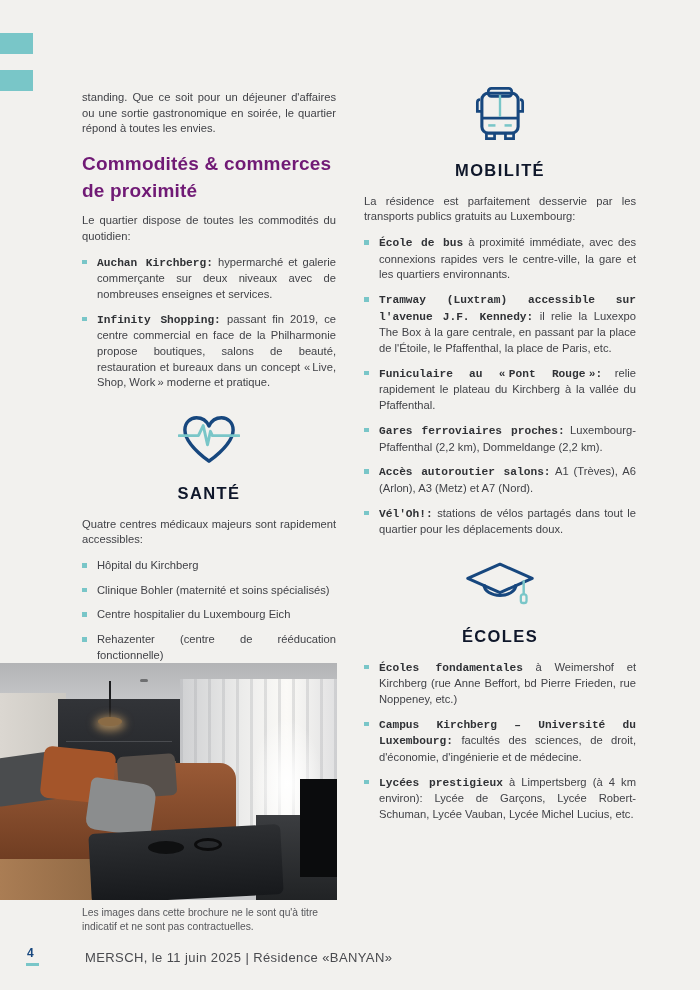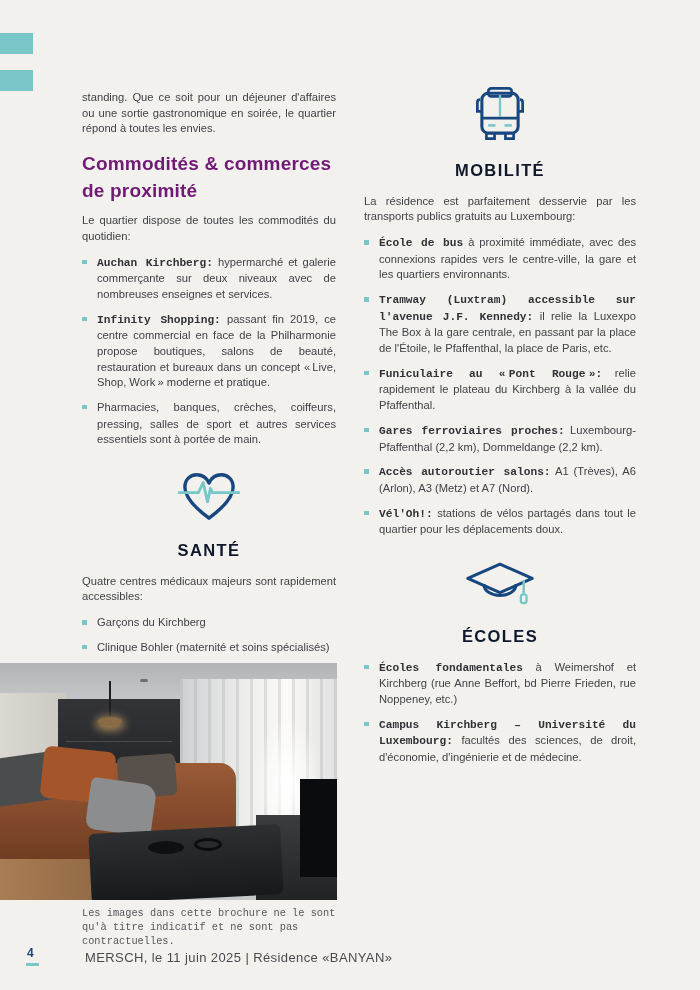--- a/index.html
+++ b/index.html
@@ -92,21 +92,21 @@
   .ph-sideboard { left:256px; top:152px; width:81px; height:85px; background:linear-gradient(#3b3d40,#212325); }
   .ph-tv { left:300px; top:116px; width:37px; height:98px; background:#0b0c0d; }
   .ph-table { left:90px; top:166px; width:192px; height:70px;
     background:linear-gradient(#2d2f32,#17191c); border-radius:6px; transform:rotate(-3deg);
   }
   .ph-bowl { left:148px; top:178px; width:36px; height:13px; background:#0f1011; border-radius:50%; }
   .ph-ring { left:194px; top:175px; width:28px; height:13px; border:3px solid #0c0c0d; border-radius:50%; }
 
   .photo-caption {
     position:absolute; left:82px; top:906px; width:258px;
-    font-size:10.3px; line-height:1.38; color:#56575b; text-align:left;font-family:Liberation Mono, monospace;
+    font-size:10.3px; line-height:1.38; color:#56575b; text-align:left;
   }
 
   
   .page-num { position:absolute; left:27px; top:946px; font-size:12px; font-weight:bold; color:#17477e; }
   .page-num-underline { position:absolute; left:26px; top:963px; width:13px; height:2.5px; background:#79c6c8; }
   .footer-text { position:absolute; left:85px; top:950px; font-size:13px; letter-spacing:0.4px; color:#4a4b4f; }
 </style>
 </head>
 <body>
 
@@ -121,43 +121,39 @@
   <p>Le quartier dispose de toutes les commodités du quotidien:</p>
 
   <ul class="bullets">
     <li>
       <span class="sq"></span>
       <b>Auchan Kirchberg:</b><span> hypermarché et galerie commerçante sur deux niveaux avec de nombreuses enseignes et services.</span>
     </li>
     <li>
       <span class="sq"></span>
       <b>Infinity Shopping:</b><span> passant fin 2019, ce centre commercial en face de la Philharmonie propose boutiques, salons de beauté, restauration et bureaux dans un concept « Live, Shop, Work » moderne et pratique.</span>
-    </li>
-    <li>
-      <span class="sq"></span>
-      <b></b><span>Pharmacies, banques, crèches, coiffeurs, pressing, salles de sport et autres services essentiels sont à portée de main.</span>
     </li>
   </ul>
 
   <div class="section-head">
     <span class="icon-wrap">
       <svg width="62" height="54" viewBox="0 0 64 56" fill="none">
         <path d="M32 50 C 16 38, 7 28, 7 17.5 C 7 10, 12.5 5, 19 5 C 24.5 5, 29.5 8.2, 32 13.5 C 34.5 8.2, 39.5 5, 45 5 C 51.5 5, 57 10, 57 17.5 C 57 28, 48 38, 32 50 Z" stroke="#17477e" stroke-width="3.6" stroke-linejoin="round"></path>
         <polyline points="1,23.5 21,23.5 26,13 30.5,33 33.5,19 35.5,23.5 63,23.5" stroke="#79c6c8" stroke-width="3" stroke-linecap="round" stroke-linejoin="round"></polyline>
       </svg>
     </span>
     <span class="section-title">SANTÉ</span>
   </div>
 
   <p>Quatre centres médicaux majeurs sont rapidement accessibles:</p>
 
   <ul class="bullets">
     <li>
       <span class="sq"></span>
-      <span>Garçons du Kirchberg</span>
+      <span>Hôpital du Kirchberg</span>
     </li>
     <li>
       <span class="sq"></span>
       <span>Clinique Bohler (maternité et soins spécialisés)</span>
     </li>
     <li>
       <span class="sq"></span>
       <span>Centre hospitalier du Luxembourg Eich</span>
     </li>
     <li>
@@ -232,20 +228,24 @@
 
 
   <ul class="bullets">
     <li>
       <span class="sq"></span>
       <b>Écoles fondamentales</b><span> à Weimershof et Kirchberg (rue Anne Beffort, bd Pierre Frieden, rue Noppeney, etc.)</span>
     </li>
     <li>
       <span class="sq"></span>
       <b>Campus Kirchberg – Université du Luxembourg:</b><span> facultés des sciences, de droit, d'économie, d'ingénierie et de médecine.</span>
+    </li>
+    <li>
+      <span class="sq"></span>
+      <b>Lycées prestigieux</b><span> à Limpertsberg (à 4 km environ): Lycée de Garçons, Lycée Robert-Schuman, Lycée Vauban, Lycée Michel Lucius, etc.</span>
     </li>
   </ul>
 </div>
 
 <div class="photo">
   <div class="ph-ceiling"></div>
   <div class="ph-spot" style="left:140px; top:16px;"></div>
   <div class="ph-spot" style="left:250px; top:28px;"></div>
   <div class="ph-wall-left"></div>
   <div class="ph-cabinets"></div>

